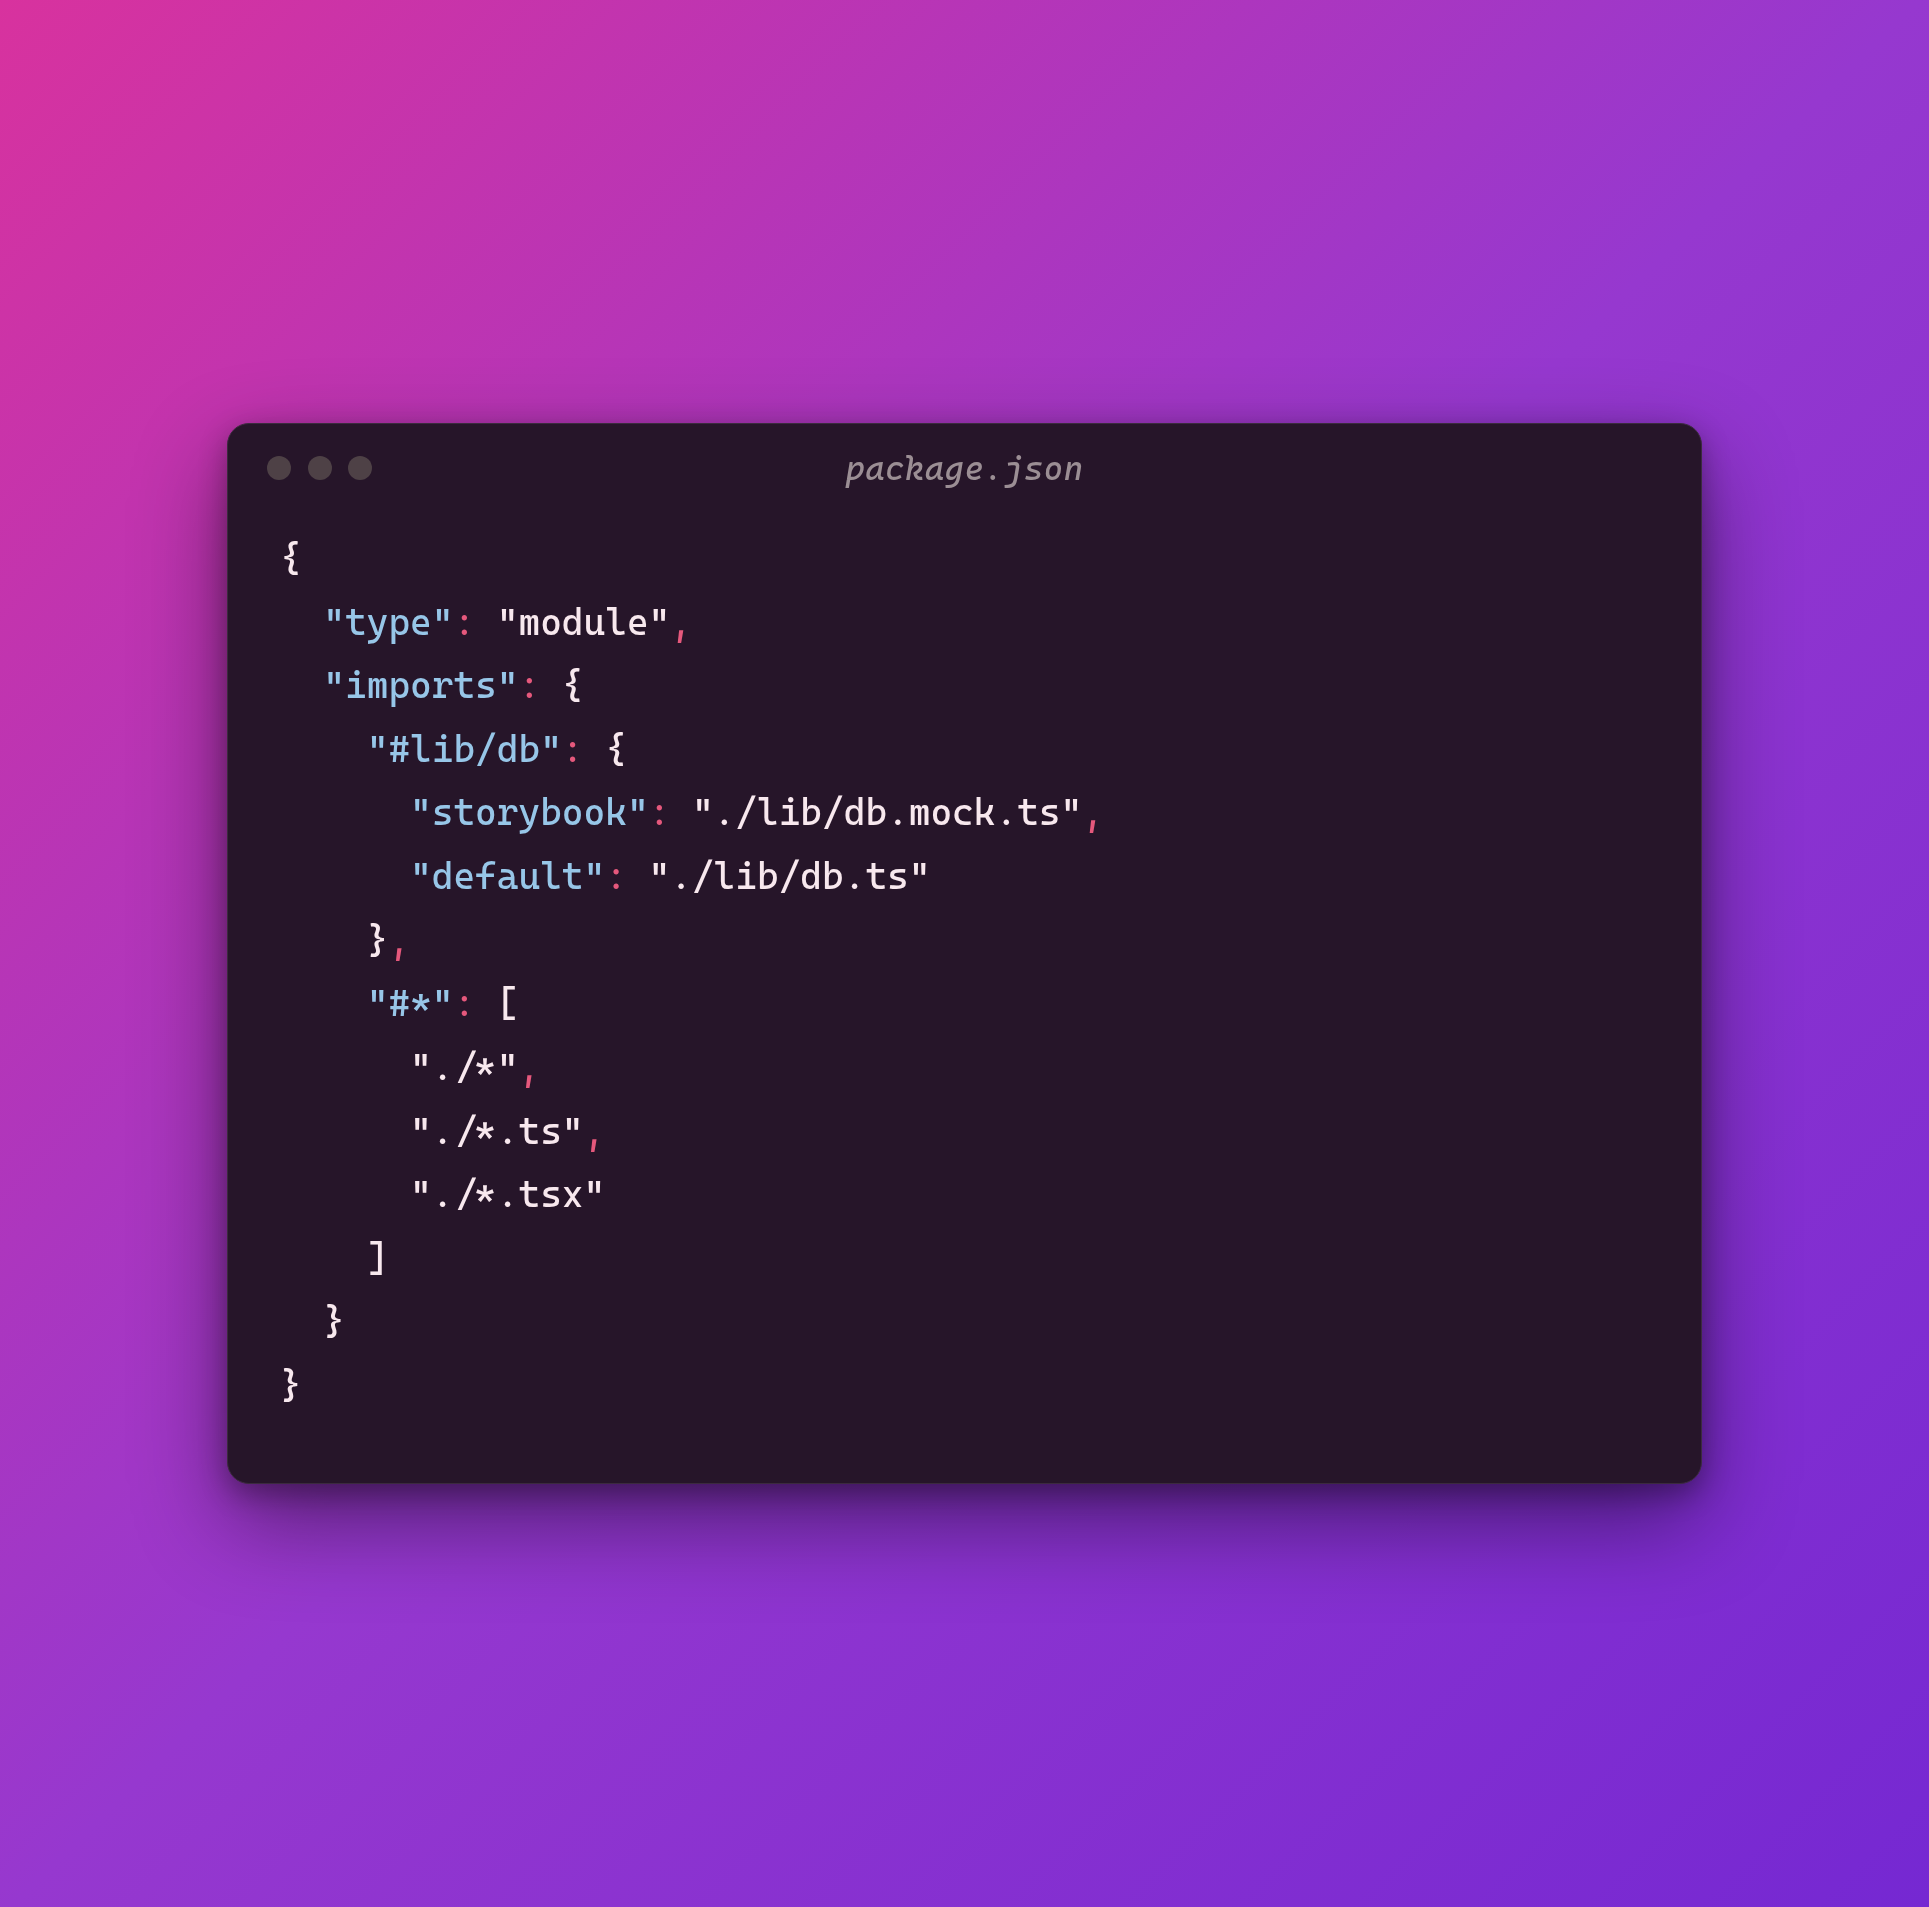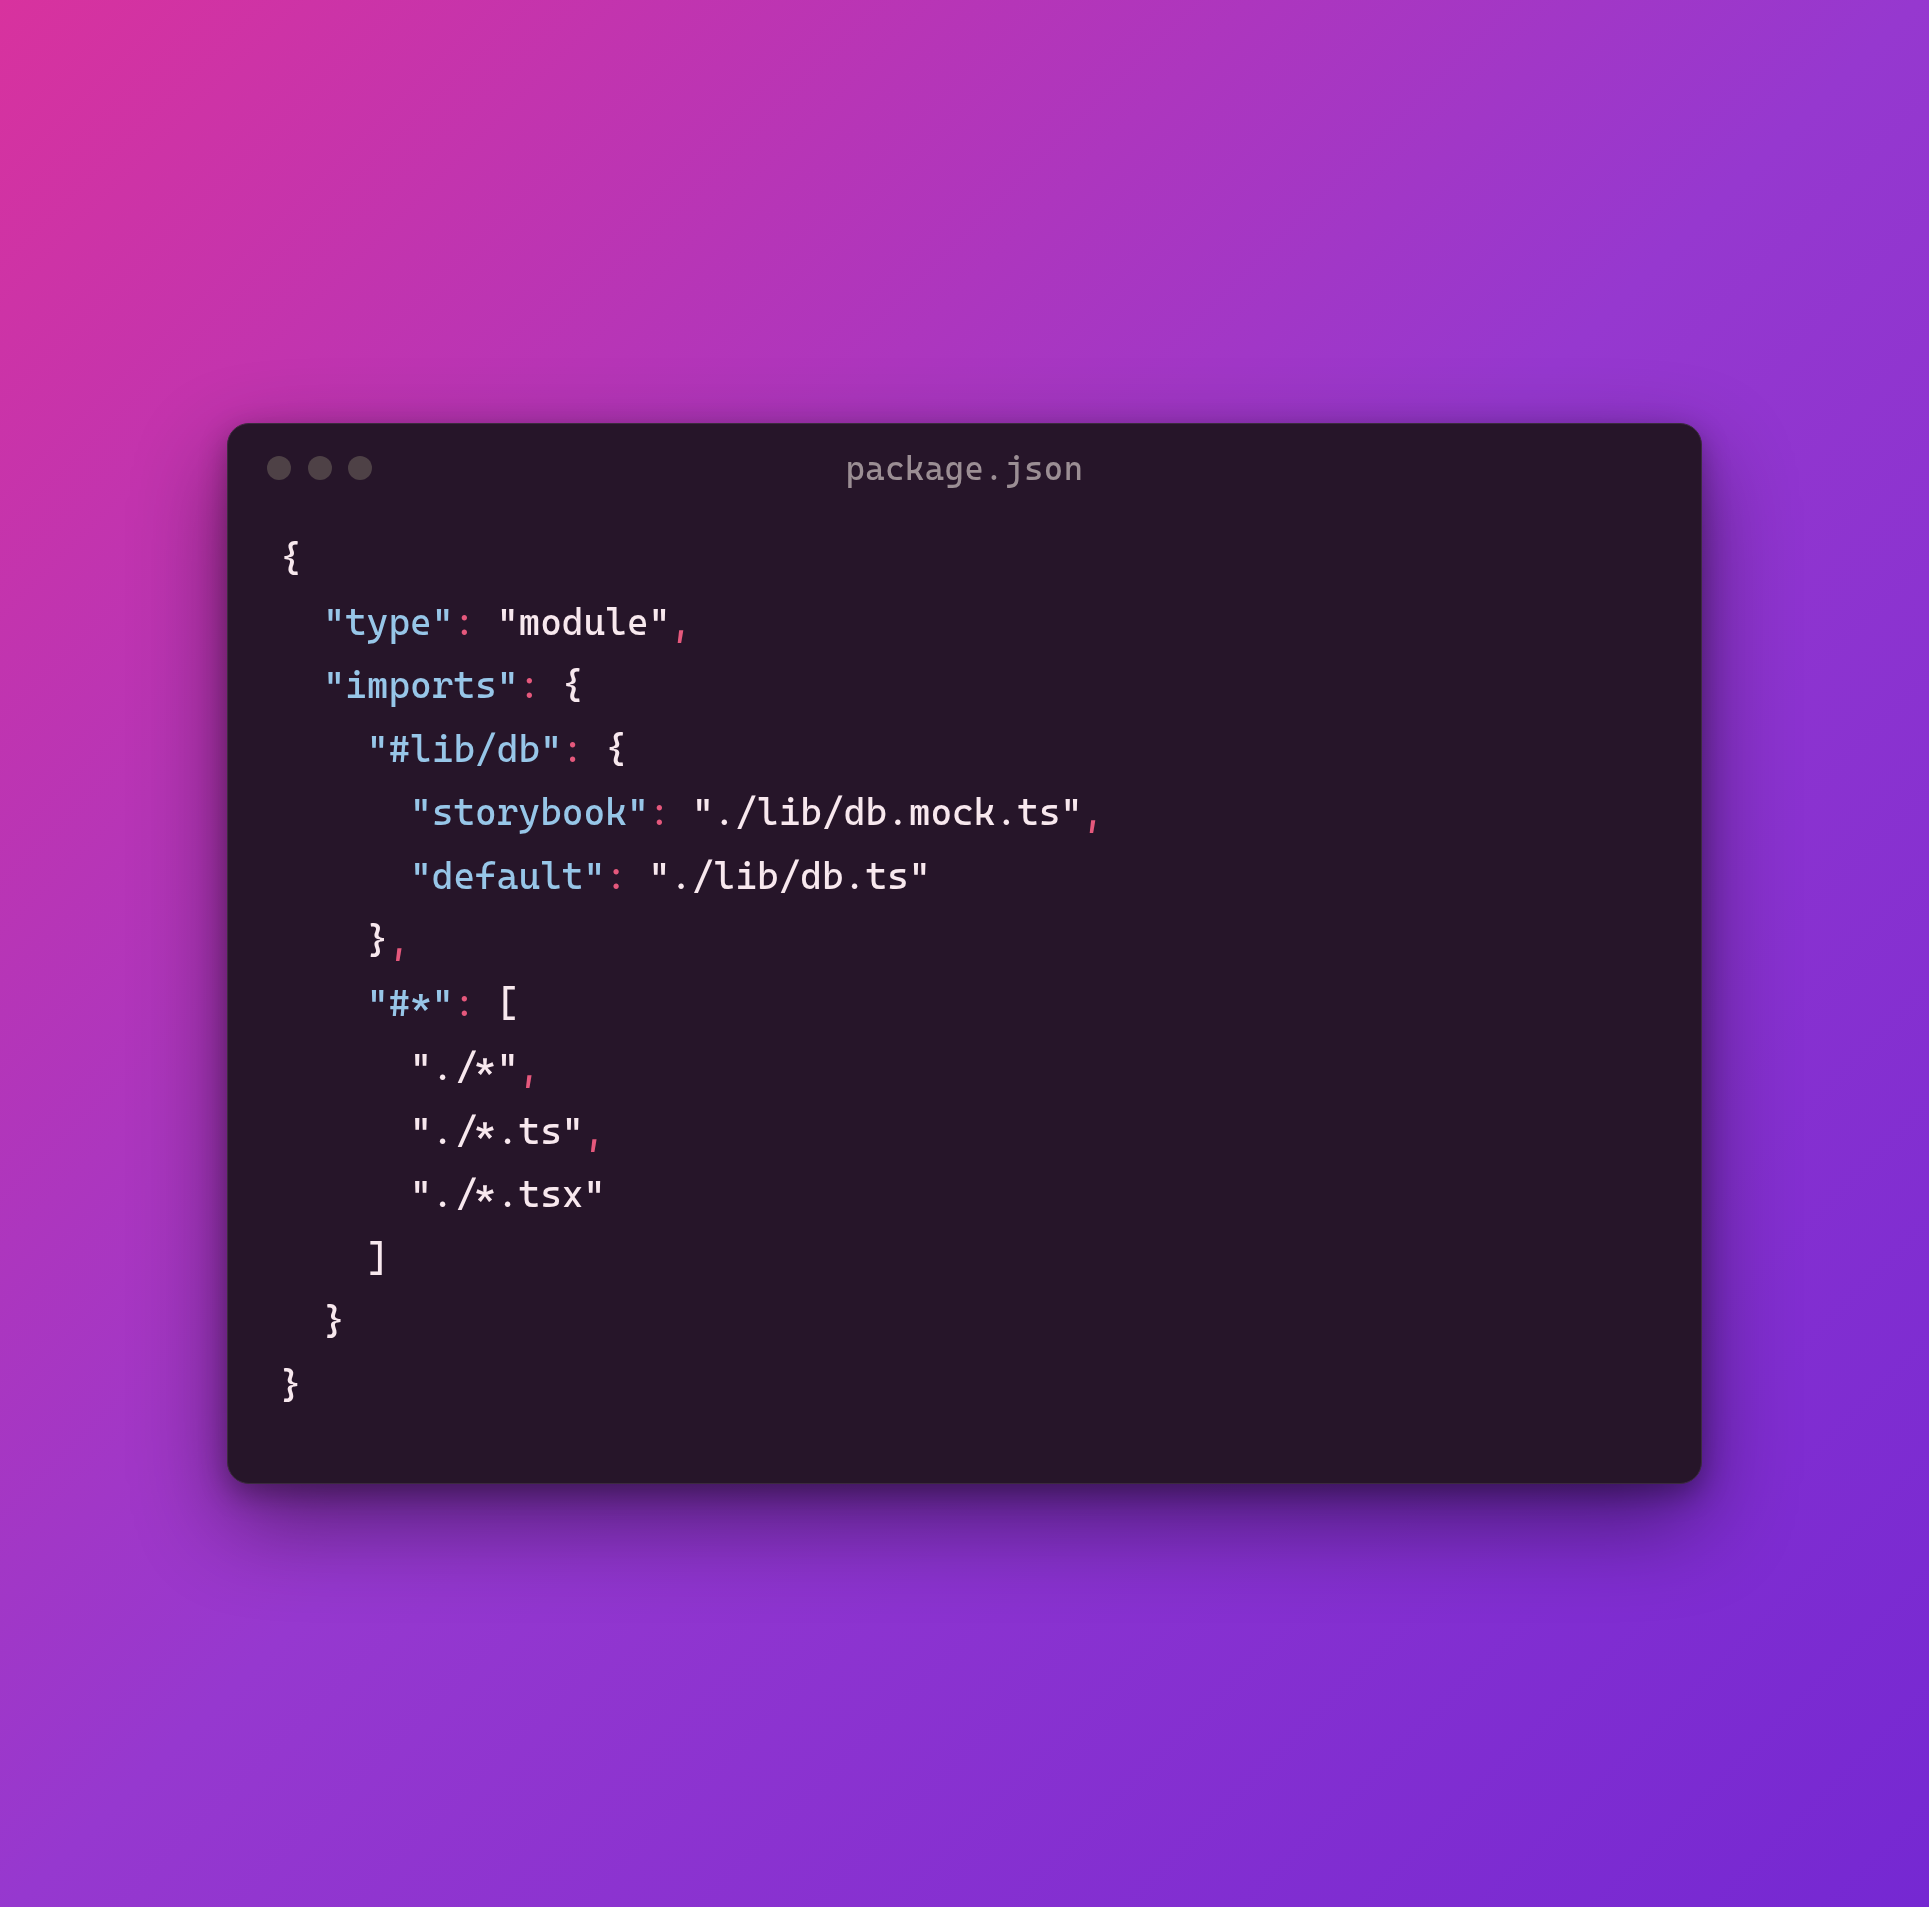--- a/index.html
+++ b/index.html
@@ -47,20 +47,21 @@
     }
 
     .title {
       position: absolute;
       left: 50%;
       transform: translateX(-50%);
       color: #9b8e94;
       font-size: 33px;
       font-weight: 400;
       letter-spacing: 0.5px;
+      font-style: italic;
     }
 
     .code-area {
       padding: 28px 52px 65px 52px;
       font-size: 37px;
       line-height: 1.72;
       color: #f8e8ee;
     }
 
     .code-line {

